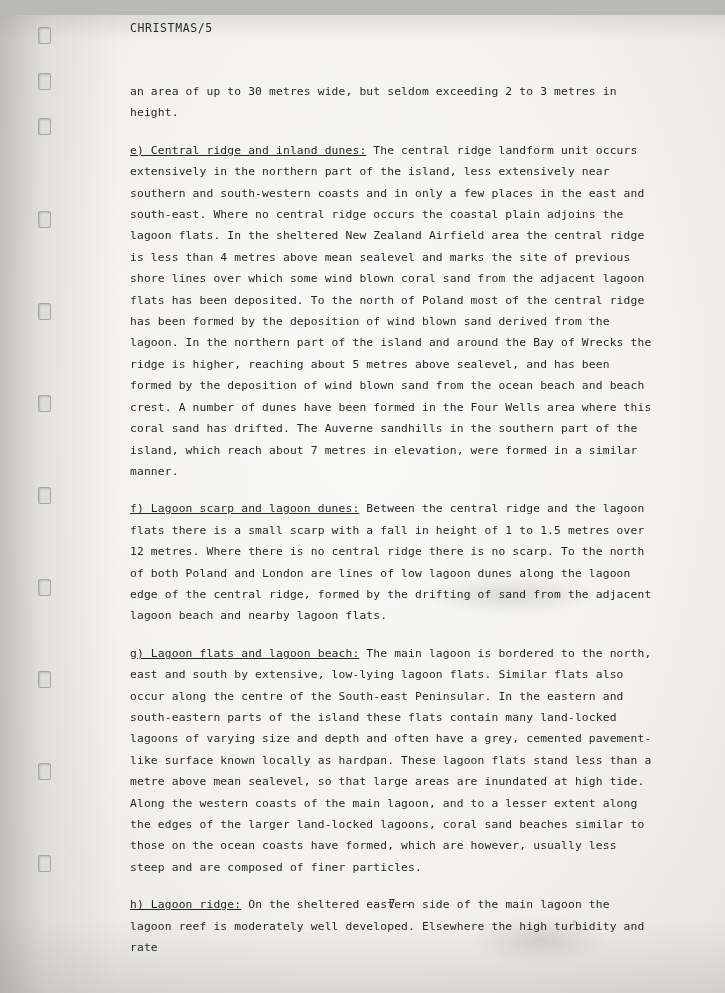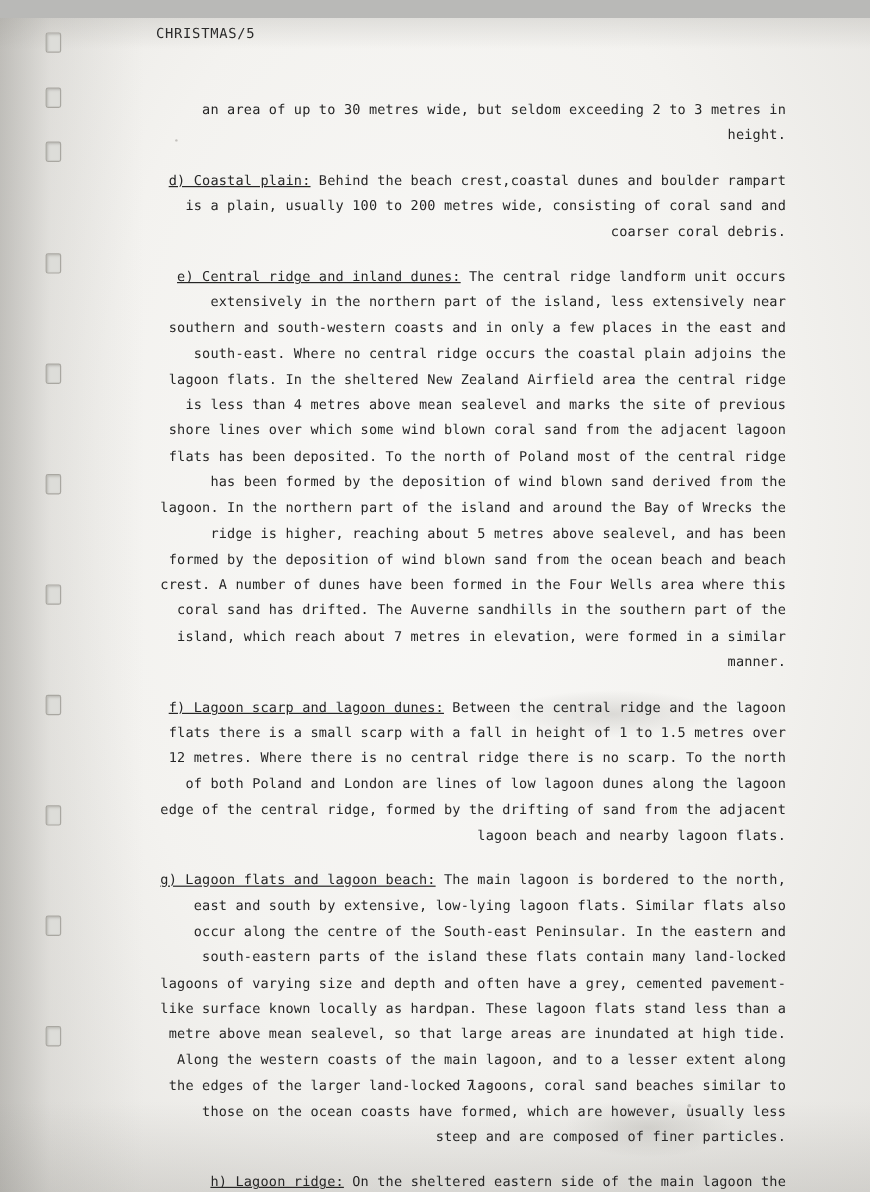--- a/index.html
+++ b/index.html
@@ -87,21 +87,20 @@
     left: 0;
     width: 525px;
     font-size: 11.3px;
     line-height: 21.4px;
     color: #262626;
     letter-spacing: 0.15px;
   }
   .para {
     margin: 0 0 16px 0;
     white-space: pre-wrap;
-    text-align: right;
   }
   .para.first {
     margin-bottom: 16px;
   }
   .lead {
     text-decoration: underline;
   }
   .page-number {
     position: absolute;
     top: 882px;
@@ -155,21 +154,20 @@
   <div class="speck" style="left:146px; top:101px; width:2px; height:2px;"></div>
 
   <div class="content">
 
     <div class="doc-header">CHRISTMAS/5</div>
 
     <div class="body-text">
 
       <p class="para first"><span>an area of up to 30 metres wide, but seldom exceeding 2 to 3 metres in height.</span></p>
 
-      <p class="para"><span class="lead">d) Coastal plain:</span><span> Behind the beach crest,coastal dunes and boulder rampart is a plain, usually 100 to 200 metres wide, consisting of coral sand and coarser coral debris.</span></p>
 
       <p class="para"><span class="lead">e) Central ridge and inland dunes:</span><span> The central ridge landform unit occurs extensively in the northern part of the island, less extensively near southern and south-western coasts and in only a few places in the east and south-east. Where no central ridge occurs the coastal plain adjoins the lagoon flats. In the sheltered New Zealand Airfield area the central ridge is less than 4 metres above mean sealevel and marks the site of previous shore lines over which some wind blown coral sand from the adjacent lagoon flats has been deposited. To the north of Poland most of the central ridge has been formed by the deposition of wind blown sand derived from the lagoon. In the northern part of the island and around the Bay of Wrecks the ridge is higher, reaching about 5 metres above sealevel, and has been formed by the deposition of wind blown sand from the ocean beach and beach crest. A number of dunes have been formed in the Four Wells area where this coral sand has drifted. The Auverne sandhills in the southern part of the island, which reach about 7 metres in elevation, were formed in a similar manner.</span></p>
 
       <p class="para"><span class="lead">f) Lagoon scarp and lagoon dunes:</span><span> Between the central ridge and the lagoon flats there is a small scarp with a fall in height of 1 to 1.5 metres over 12 metres. Where there is no central ridge there is no scarp. To the north of both Poland and London are lines of low lagoon dunes along the lagoon edge of the central ridge, formed by the drifting of sand from the adjacent lagoon beach and nearby lagoon flats.</span></p>
 
       <p class="para"><span class="lead">g) Lagoon flats and lagoon beach:</span><span> The main lagoon is bordered to the north, east and south by extensive, low-lying lagoon flats. Similar flats also occur along the centre of the South-east Peninsular. In the eastern and south-eastern parts of the island these flats contain many land-locked lagoons of varying size and depth and often have a grey, cemented pavement-like surface known locally as hardpan. These lagoon flats stand less than a metre above mean sealevel, so that large areas are inundated at high tide. Along the western coasts of the main lagoon, and to a lesser extent along the edges of the larger land-locked lagoons, coral sand beaches similar to those on the ocean coasts have formed, which are however, usually less steep and are composed of finer particles.</span></p>
 
       <p class="para"><span class="lead">h) Lagoon ridge:</span><span> On the sheltered eastern side of the main lagoon the lagoon reef is moderately well developed. Elsewhere the high turbidity and rate</span></p>
 
     </div>

